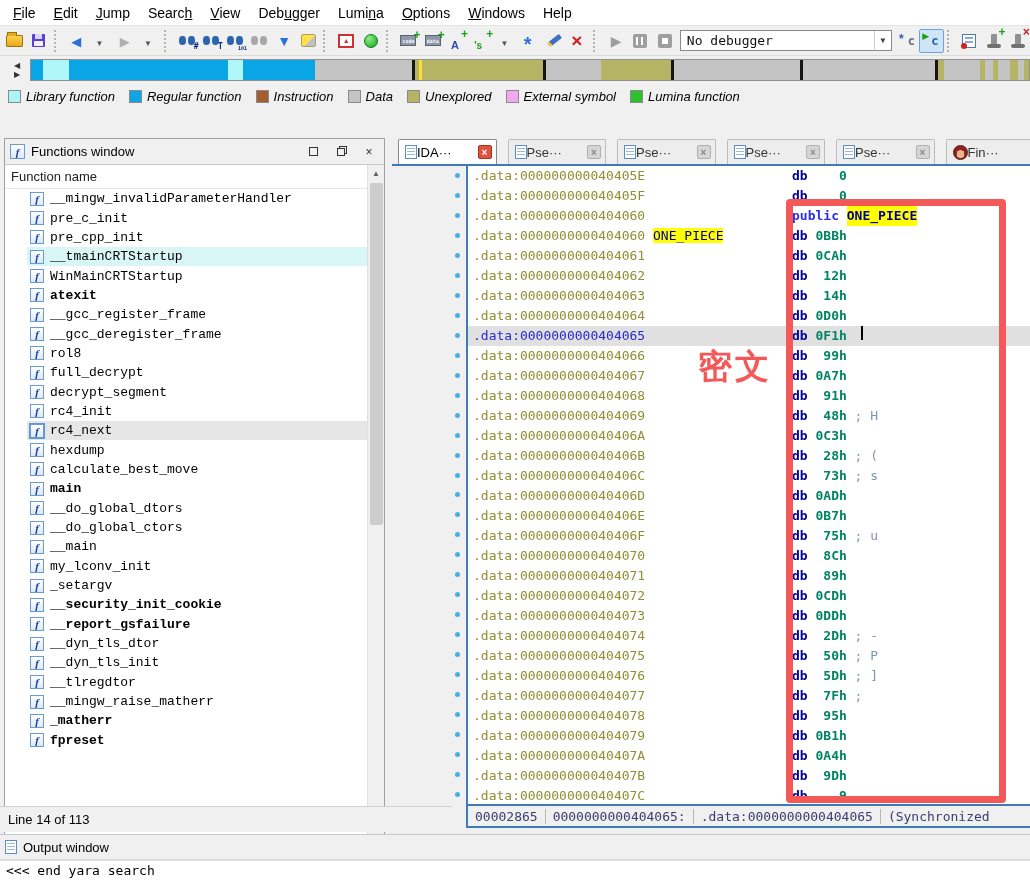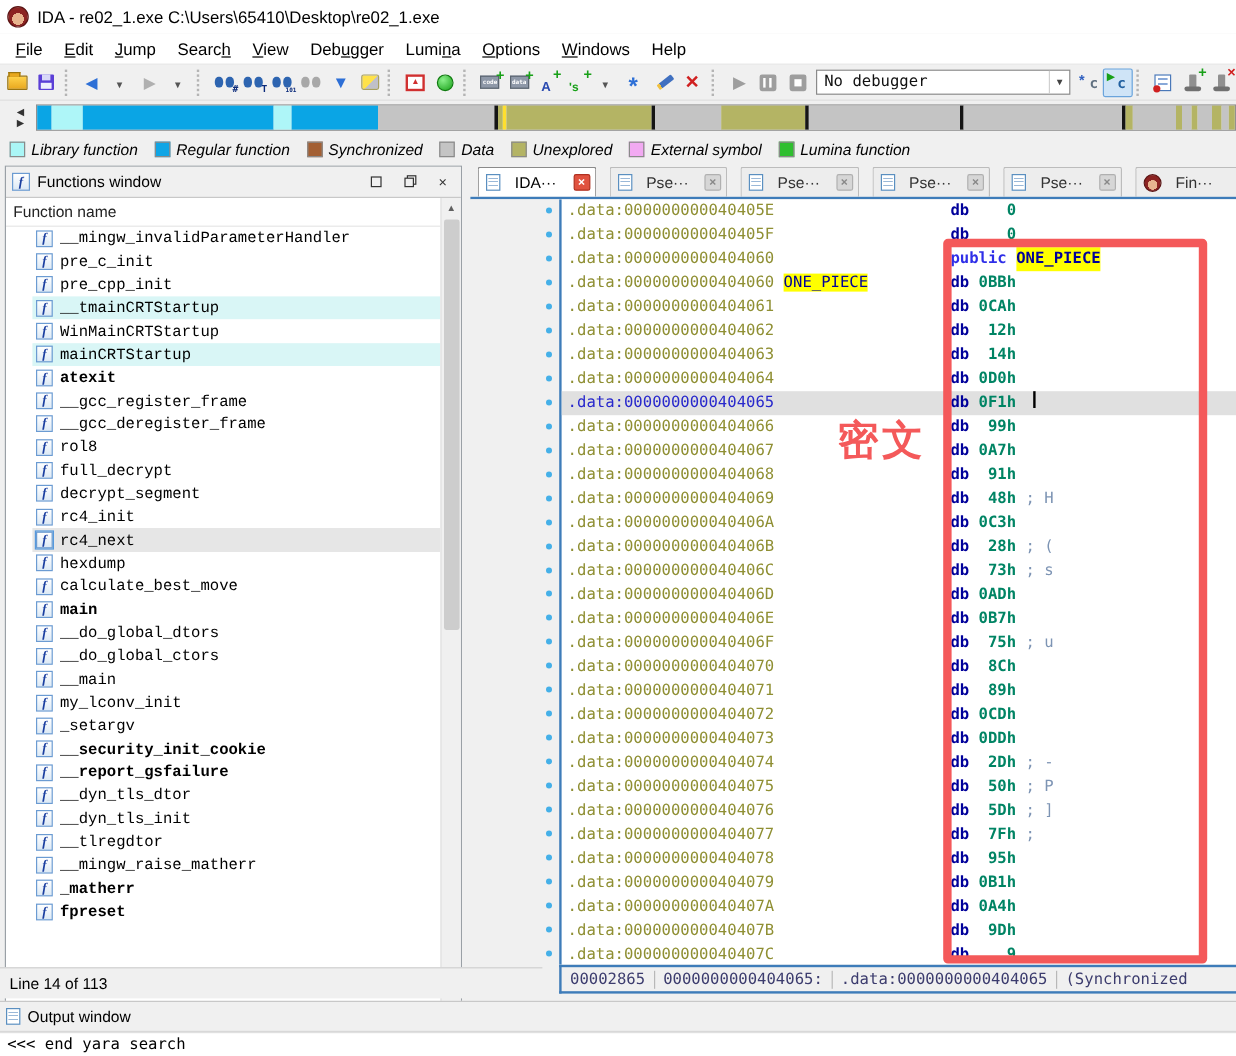--- a/index.html
+++ b/index.html
@@ -114,21 +114,21 @@
   .hscroll .arr { width:16px; font-size:8px; color:#606060; text-align:center; }
   .hscroll .thumb { width:150px; height:12px; background:#cdcdcd; border-radius:2px; margin-left:30px; }
   .hscroll .sp { flex:1; }
   .fnstatus { position:absolute; left:0; top:806px; width:452px; height:26px; background:#f0f0f0;
     border-top:1px solid #d0d0d0; font-size:13px; color:#000; padding:5px 0 0 8px; }
 
   
   :root { --bb:#3e7cb9; }
   .rpane { position:absolute; left:392px; top:136px; width:638px; height:692px; display:flex; flex-direction:column; }
   .tabbar { height:28px; display:flex; align-items:flex-end; padding-left:6px; overflow:hidden; }
-  .tab { width:100px; height:25px; margin-right:11px; display:flex; align-items:center; gap:12px; padding:0 4px 0 6px;
+  .tab { width:100px; height:25px; margin-right:11px; display:flex; align-items:center; gap:0; padding:0 4px 0 6px;
     background:#ededed; border:1px solid #bcbcbc; border-bottom:none; border-radius:2px 2px 0 0; font-size:13px; color:#333; }
   .tab.active { background:#fff; border-color:#8a8a8a; color:#000; }
   .tab.last { margin-left:auto; margin-right:-14px; }
   .doc-icon { width:12px; height:14px; flex:0 0 12px; background:#fff; border:1px solid #5a8fc0; position:relative; }
   .doc-icon::before { content:""; position:absolute; inset:2px 1px; background:repeating-linear-gradient(#9ab8d8 0 1px, transparent 1px 3px); }
   .tab .lbl { flex:1; overflow:hidden; white-space:nowrap; }
   .cx { width:14px; height:14px; flex:0 0 14px; border-radius:2px; background:#d6d6d6; border:1px solid #b0b0b0;
     color:#888; display:grid; place-items:center; font:bold 10px "Liberation Sans",sans-serif; }
   .cx::before { content:"×"; }
   .cx.red { background:#e0523f; border-color:#b03020; color:#fff; }
@@ -169,24 +169,20 @@
     border-top:1px solid #c8c8c8; border-bottom:1px solid #d8d8d8; display:flex; align-items:center; gap:6px; padding-left:5px; }
   .outhdr .t { font-size:13px; color:#000; }
   .outbody { position:absolute; left:0; top:860px; width:1030px; height:20px; background:#fff;
     font:13px "DejaVu Sans Mono",monospace; color:#000; padding:2px 0 0 6px; border-top:1px solid #e0e0e0; }
 </style>
 </head>
 <body>
 
 <div id="app">
 
-  <div class="titlebar">
-    <div class="lady"></div>
-    <div class="title-text">IDA - re02_1.exe C:\Users\65410\Desktop\re02_1.exe</div>
-  </div>
 
   <div class="menubar" id="menubar">
       <span class="menu-item"><span></span><span class="mn">F</span><span>ile</span></span>
       <span class="menu-item"><span></span><span class="mn">E</span><span>dit</span></span>
       <span class="menu-item"><span></span><span class="mn">J</span><span>ump</span></span>
       <span class="menu-item"><span>Searc</span><span class="mn">h</span><span></span></span>
       <span class="menu-item"><span></span><span class="mn">V</span><span>iew</span></span>
       <span class="menu-item"><span>Deb</span><span class="mn">u</span><span>gger</span></span>
       <span class="menu-item"><span>Lumi</span><span class="mn">n</span><span>a</span></span>
       <span class="menu-item"><span></span><span class="mn">O</span><span>ptions</span></span>
@@ -343,21 +339,21 @@
       <span class="leg">
         <span class="sw" style="background: rgb(170, 246, 246);"></span>
         <span>Library function</span>
       </span>
       <span class="leg">
         <span class="sw" style="background: rgb(15, 165, 229);"></span>
         <span>Regular function</span>
       </span>
       <span class="leg">
         <span class="sw" style="background: rgb(163, 95, 51);"></span>
-        <span>Synchronized</span>
+        <span>Instruction</span>
       </span>
       <span class="leg">
         <span class="sw" style="background: rgb(196, 196, 196);"></span>
         <span>Data</span>
       </span>
       <span class="leg">
         <span class="sw" style="background: rgb(180, 180, 100);"></span>
         <span>Unexplored</span>
       </span>
       <span class="leg">
@@ -401,24 +397,20 @@
               <span>pre_cpp_init</span>
             </div>
             <div class="fnrow cyan">
               <span class="f-icon"></span>
               <span>__tmainCRTStartup</span>
             </div>
             <div class="fnrow">
               <span class="f-icon"></span>
               <span>WinMainCRTStartup</span>
             </div>
-            <div class="fnrow cyan">
-              <span class="f-icon"></span>
-              <span>mainCRTStartup</span>
-            </div>
             <div class="fnrow bold">
               <span class="f-icon"></span>
               <span>atexit</span>
             </div>
             <div class="fnrow">
               <span class="f-icon"></span>
               <span>__gcc_register_frame</span>
             </div>
             <div class="fnrow">
               <span class="f-icon"></span>

